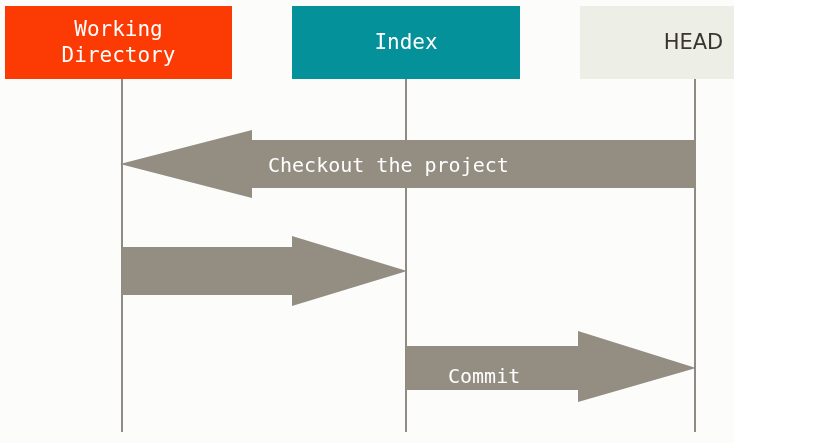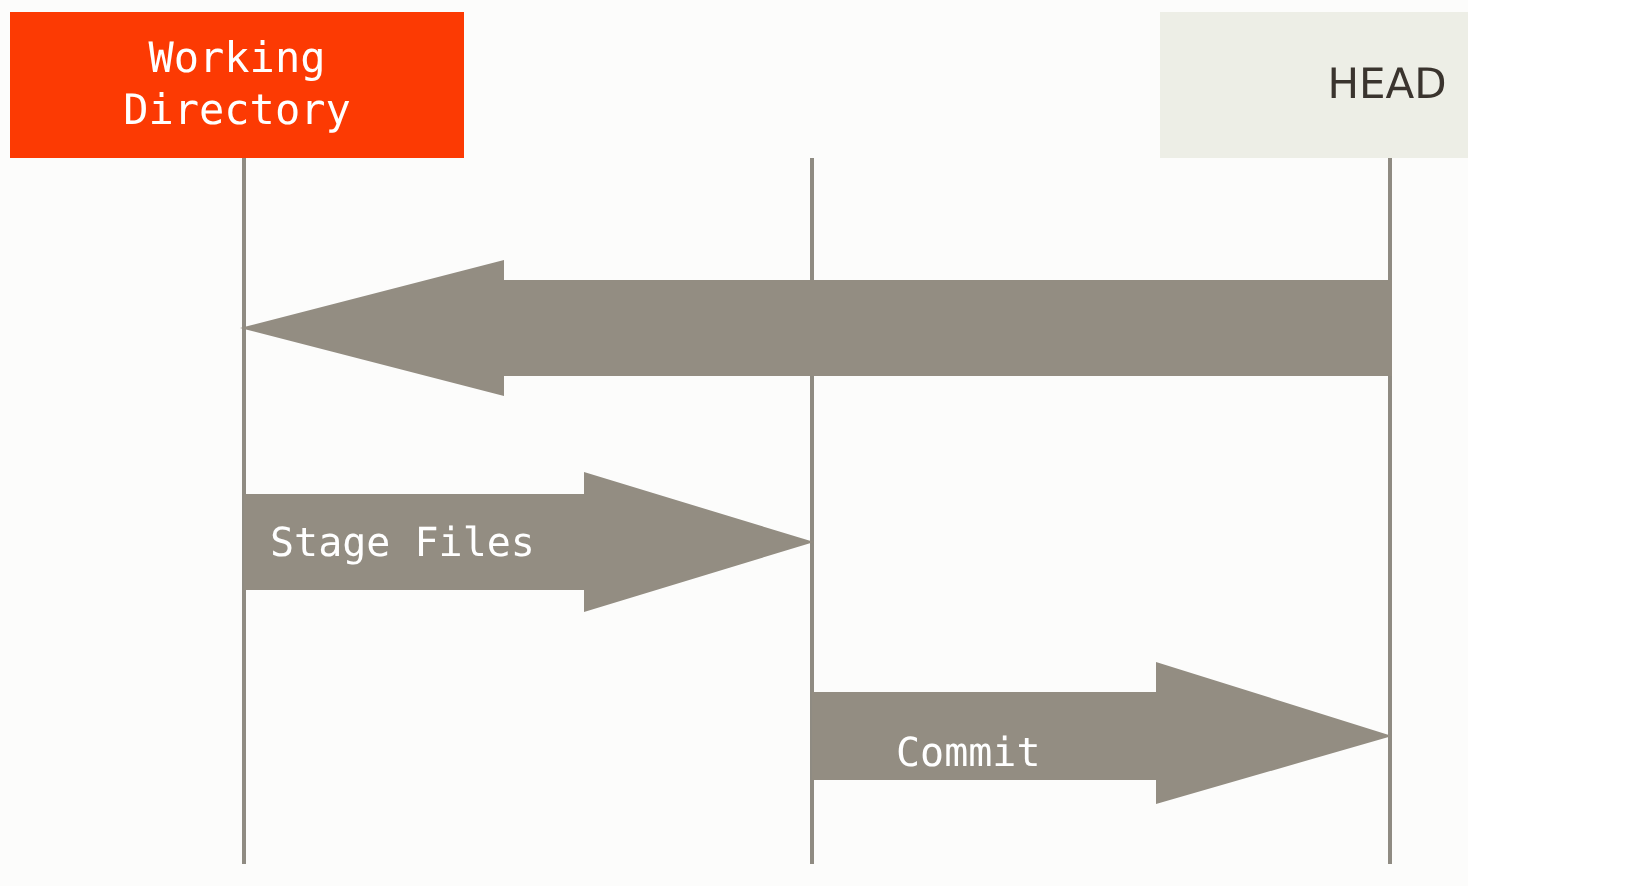--- a/index.html
+++ b/index.html
@@ -77,34 +77,35 @@
   #label-commit   { left: 448px; top: 366px; }
 </style>
 </head>
 <body>
 
 <div id="canvas">
 
   <div class="node-box" id="box-working">Working
 Directory</div>
 
+  <div class="node-box" id="box-index">Index</div>
 
   <div class="node-box" id="box-head">HEAD</div>
 
   <div class="lifeline" id="lifeline-working"></div>
   <div class="lifeline" id="lifeline-index"></div>
   <div class="lifeline" id="lifeline-head"></div>
 
   <svg class="arrow-svg" viewBox="0 0 817 443">
 
     <polygon fill="#938d82" points="120,164 252,130 252,140 696,140 696,188 252,188 252,198"></polygon>
 
     <polygon fill="#938d82" points="407,271 292,236 292,247 122,247 122,295 292,295 292,306"></polygon>
 
     <polygon fill="#938d82" points="696,368 578,331 578,346 406,346 406,390 578,390 578,402"></polygon>
   </svg>
 
+  <div class="arrow-label" id="label-checkout">Checkout the project</div>
 
-  <div class="arrow-label" id="label-stage">Stage Files</div>
 
   <div class="arrow-label" id="label-commit">Commit</div>
 
 </div>
 
 </body></html>

